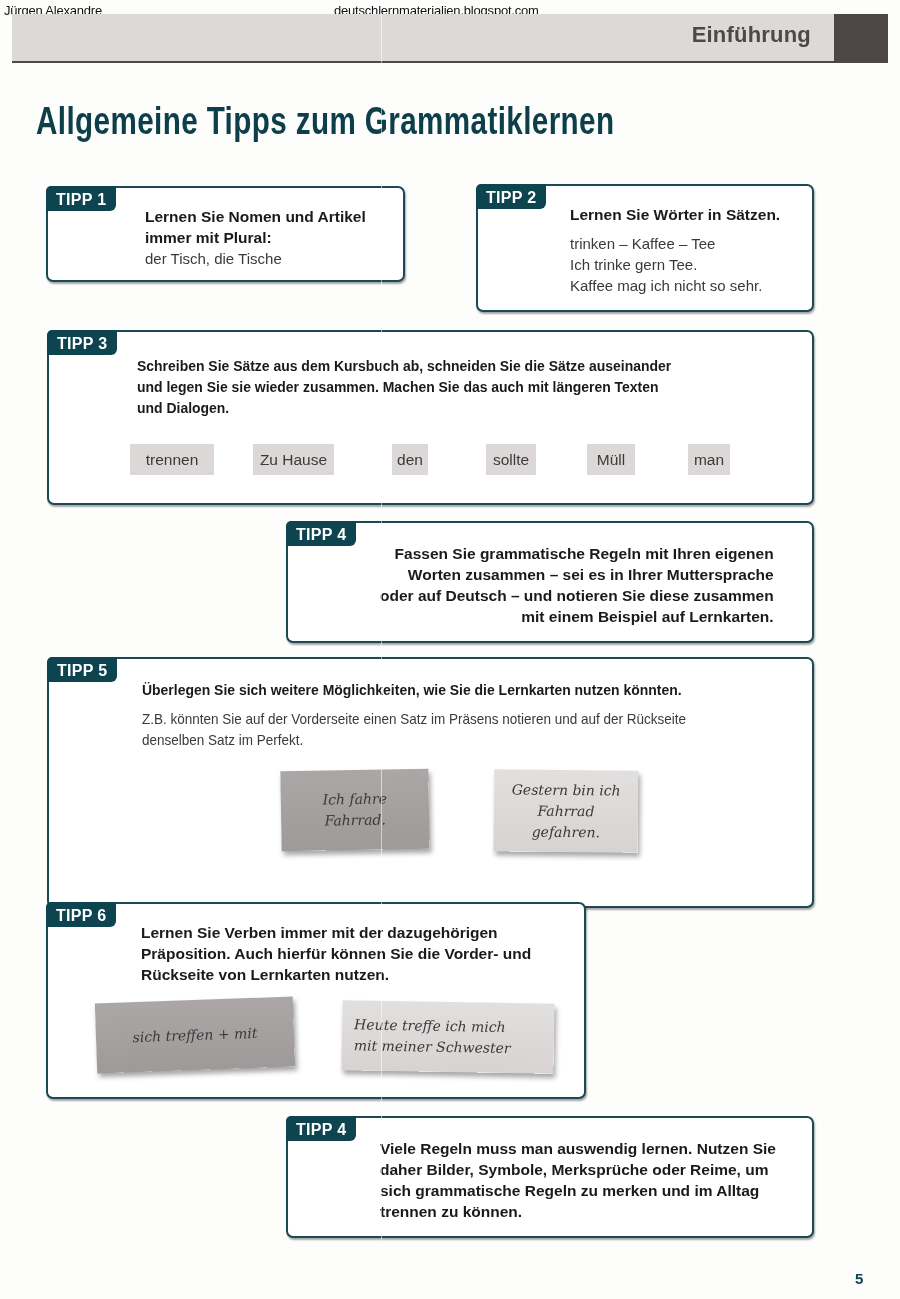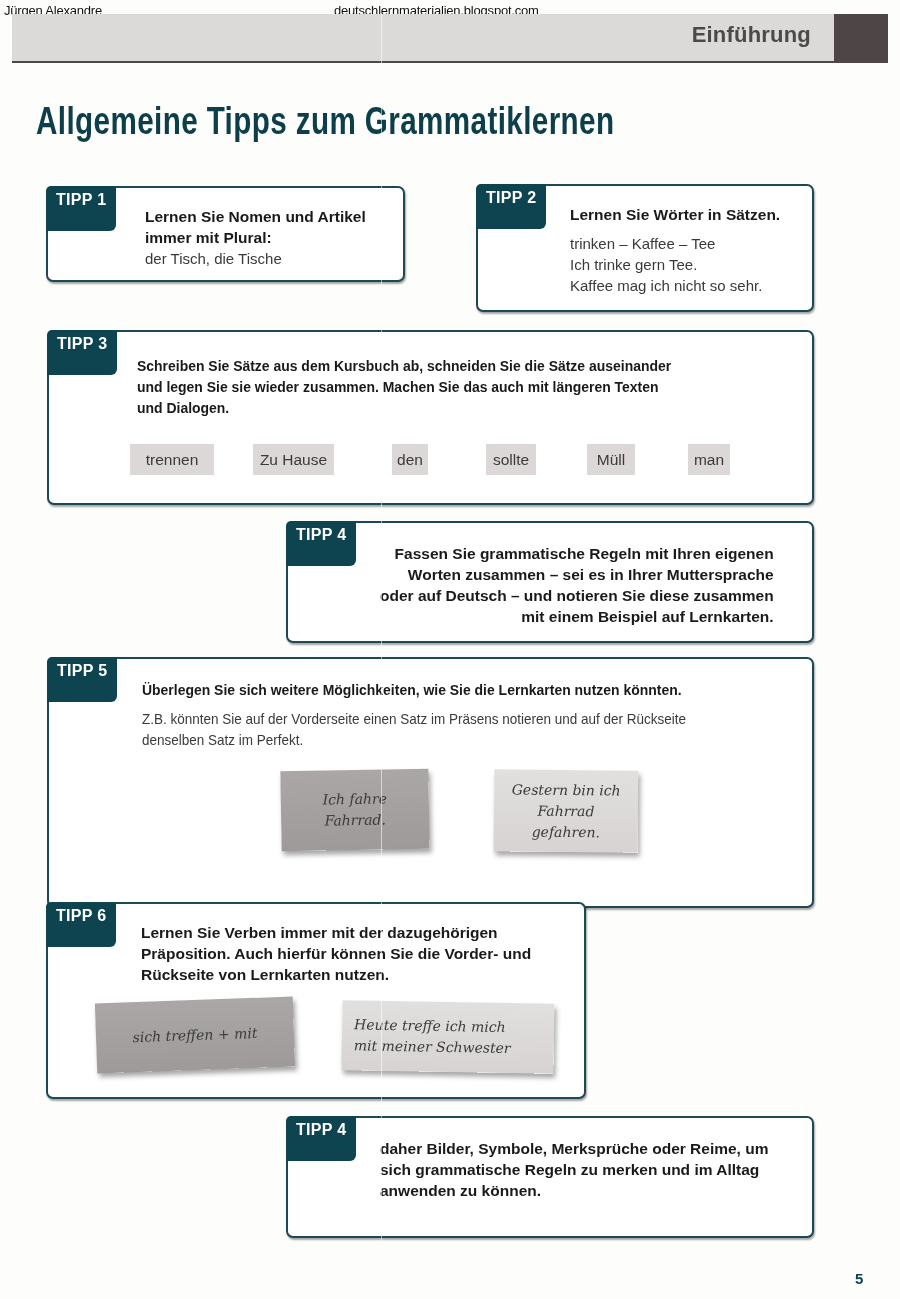--- a/index.html
+++ b/index.html
@@ -10,21 +10,21 @@
   .meta-author { left: 4px; }
   .meta-url { left: 334px; text-align: center; }
 
   .header-band { position: absolute; left: 12px; top: 14px; width: 876px; height: 49px; background: #dcdad8; border-bottom: 2px solid #4a4a48; }
   .header-title { position: absolute; right: 77px; top: 8px; font-size: 22px; font-weight: bold; color: #4b4a48; letter-spacing: 0.2px; }
   .header-tab { position: absolute; right: 0; top: 0; width: 54px; height: 49px; background: #4e4646; }
 
   .page-title { position: absolute; left: 36px; top: 100px; font-family: "Liberation Sans Narrow", "Liberation Sans", sans-serif; font-size: 38px; color: #0c3f49; transform: scaleX(0.78); transform-origin: left top; letter-spacing: 0.5px; white-space: nowrap; }
 
   .tipp-box { position: absolute; background: #ffffff; border: 2px solid #1b4a54; border-radius: 7px; box-shadow: 1px 2px 2px rgba(0,0,0,0.35); }
-  .tipp-label { position: absolute; left: -2px; top: -2px; background: #0d4450; color: #ffffff; font-weight: bold; font-size: 16px; padding: 5px 10px 22px 10px; border-radius: 5px 0 6px 0; letter-spacing: 0.3px; }
+  .tipp-label { position: absolute; left: -2px; top: -2px; background: #0d4450; color: #ffffff; font-weight: bold; font-size: 16px; padding: 5px 10px 2px 10px; border-radius: 5px 0 6px 0; letter-spacing: 0.3px; }
   .tipp-bold { font-weight: bold; font-size: 15.5px; line-height: 21px; color: #1a1a1a; }
   .tipp-plain { font-size: 15px; line-height: 21px; color: #3a3a3a; }
   .narrow { transform: scaleX(0.9); transform-origin: left top; }
 
   .word-chip { position: absolute; top: 444px; height: 31px; background: #dcd8d7; color: #3a3a3a; font-size: 15.5px; line-height: 31px; text-align: center; }
 
   .card { position: absolute; display: flex; align-items: center; justify-content: center; text-align: center; font-family: "DejaVu Serif", serif; font-style: italic; color: #3a3a3a; font-size: 14px; line-height: 21px; box-shadow: 2px 4px 5px rgba(0,0,0,0.35); }
   .card-dark { background: linear-gradient(180deg, #aaa7a6, #9d9a99); }
   .card-light { background: linear-gradient(180deg, #e2e0df, #d6d3d2); }
 
@@ -126,21 +126,22 @@
 <div class="card card-light" style="left:342px; top:1002px; width:212px; height:70px; transform:rotate(1deg); justify-content:flex-start; text-align:left; padding-left:12px;">
   <div>
     <div>Heute treffe ich mich</div>
     <div>mit meiner Schwester</div>
   </div>
 </div>
 
 <div class="tipp-box" style="left:286px; top:1116px; width:528px; height:122px;">
   <div class="tipp-label">TIPP 4</div>
   <div style="position:absolute; left:92px; top:20px;">
+    <div class="tipp-bold">Viele Regeln muss man auswendig lernen. Nutzen Sie</div>
     <div class="tipp-bold">daher Bilder, Symbole, Merksprüche oder Reime, um</div>
     <div class="tipp-bold">sich grammatische Regeln zu merken und im Alltag</div>
-    <div class="tipp-bold">anwenden zu können.</div>
+    <div class="tipp-bold">trennen zu können.</div>
   </div>
 </div>
 
 <div class="page-number">5</div>
 
 <div class="scan-line"></div>
 
 </body></html>

